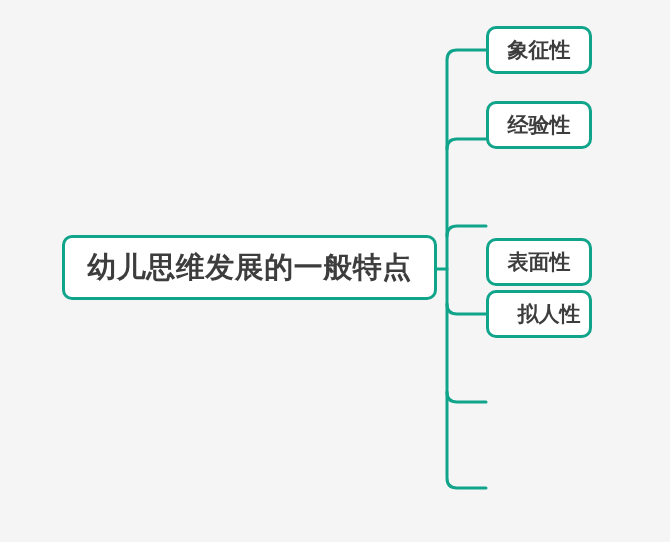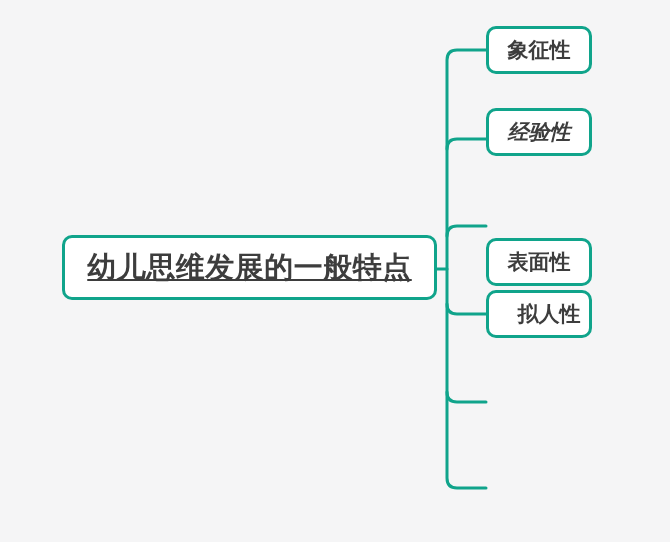--- a/index.html
+++ b/index.html
@@ -42,29 +42,28 @@
     border-radius: 10px;
     color: var(--text);
     font-weight: bold;
     cursor: default;
   }
   .topic-root {
     left: 62px; top: 235px;
     width: 375px; height: 65px;
     font-size: 29px;
     letter-spacing: 0.5px;
-    text-decoration: underline;
   }
   .topic-sub {
     left: 486px;
     width: 106px; height: 48px;
     font-size: 21px;
   }
   .sub-0 { top: 26px; }
-  .sub-1 { top: 108px; font-style: italic; }
+  .sub-1 { top: 101px; }
   .sub-2 { top: 192px; margin-top: 46px; }
   .sub-3 { top: 290px; padding-left: 20px; }
   .sub-4 { top: 378px; }
   .sub-5 { top: 464px; }
   .topic-label { white-space: nowrap; }
 </style>
 </head>
 <body>
 
 <div class="canvas">

